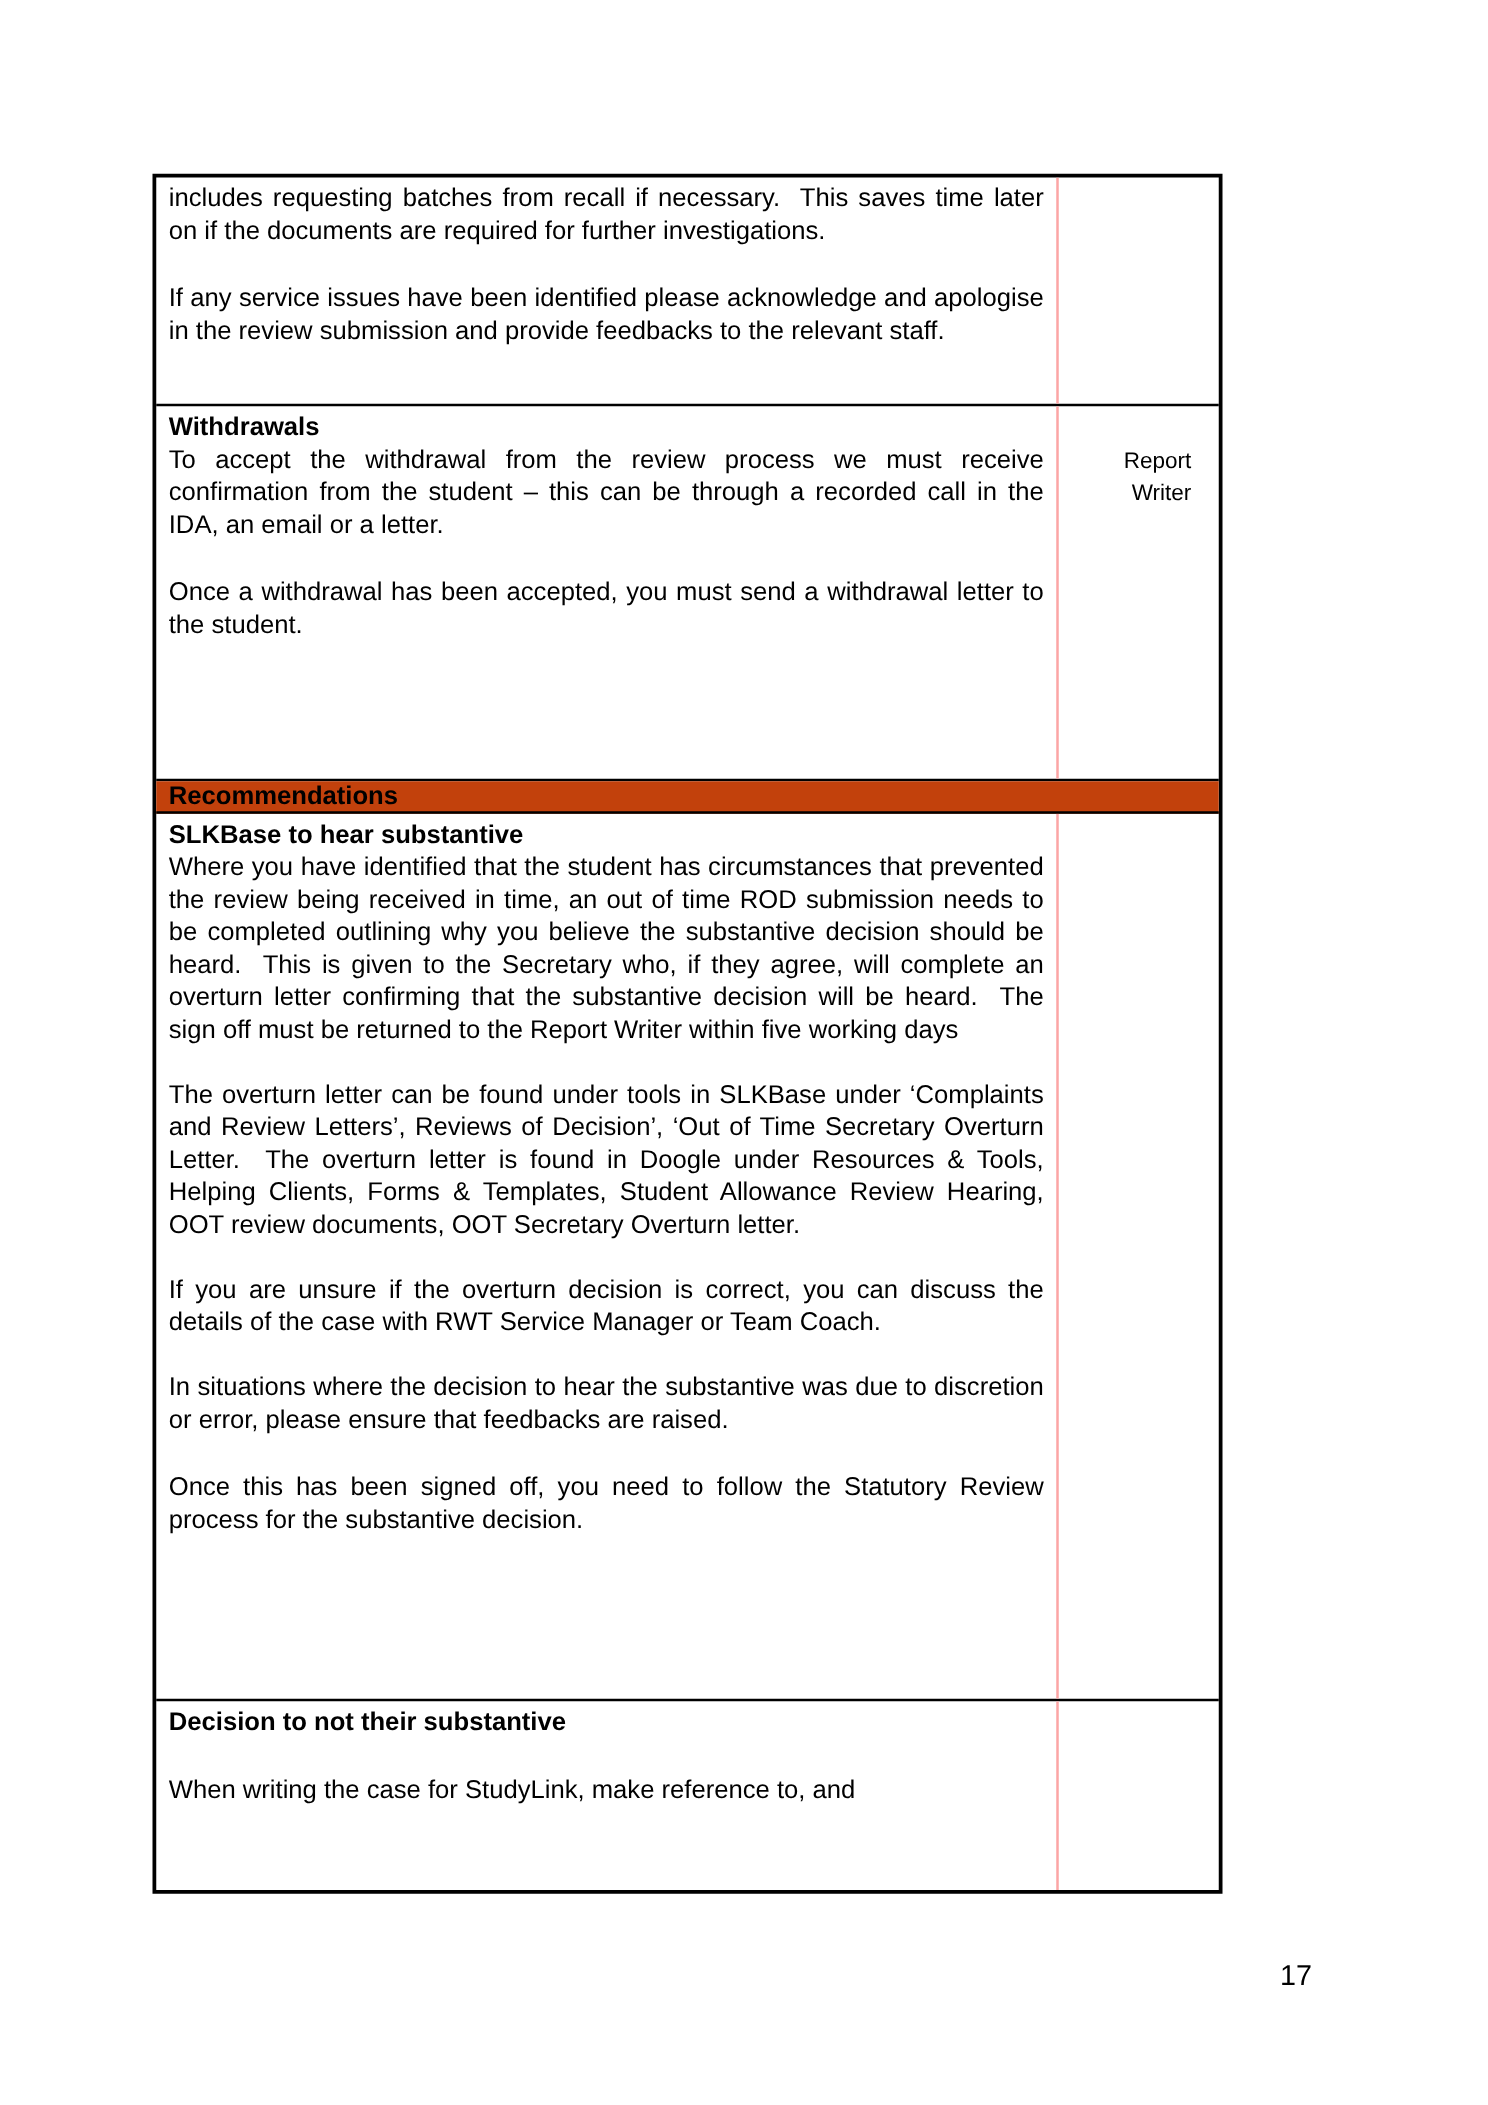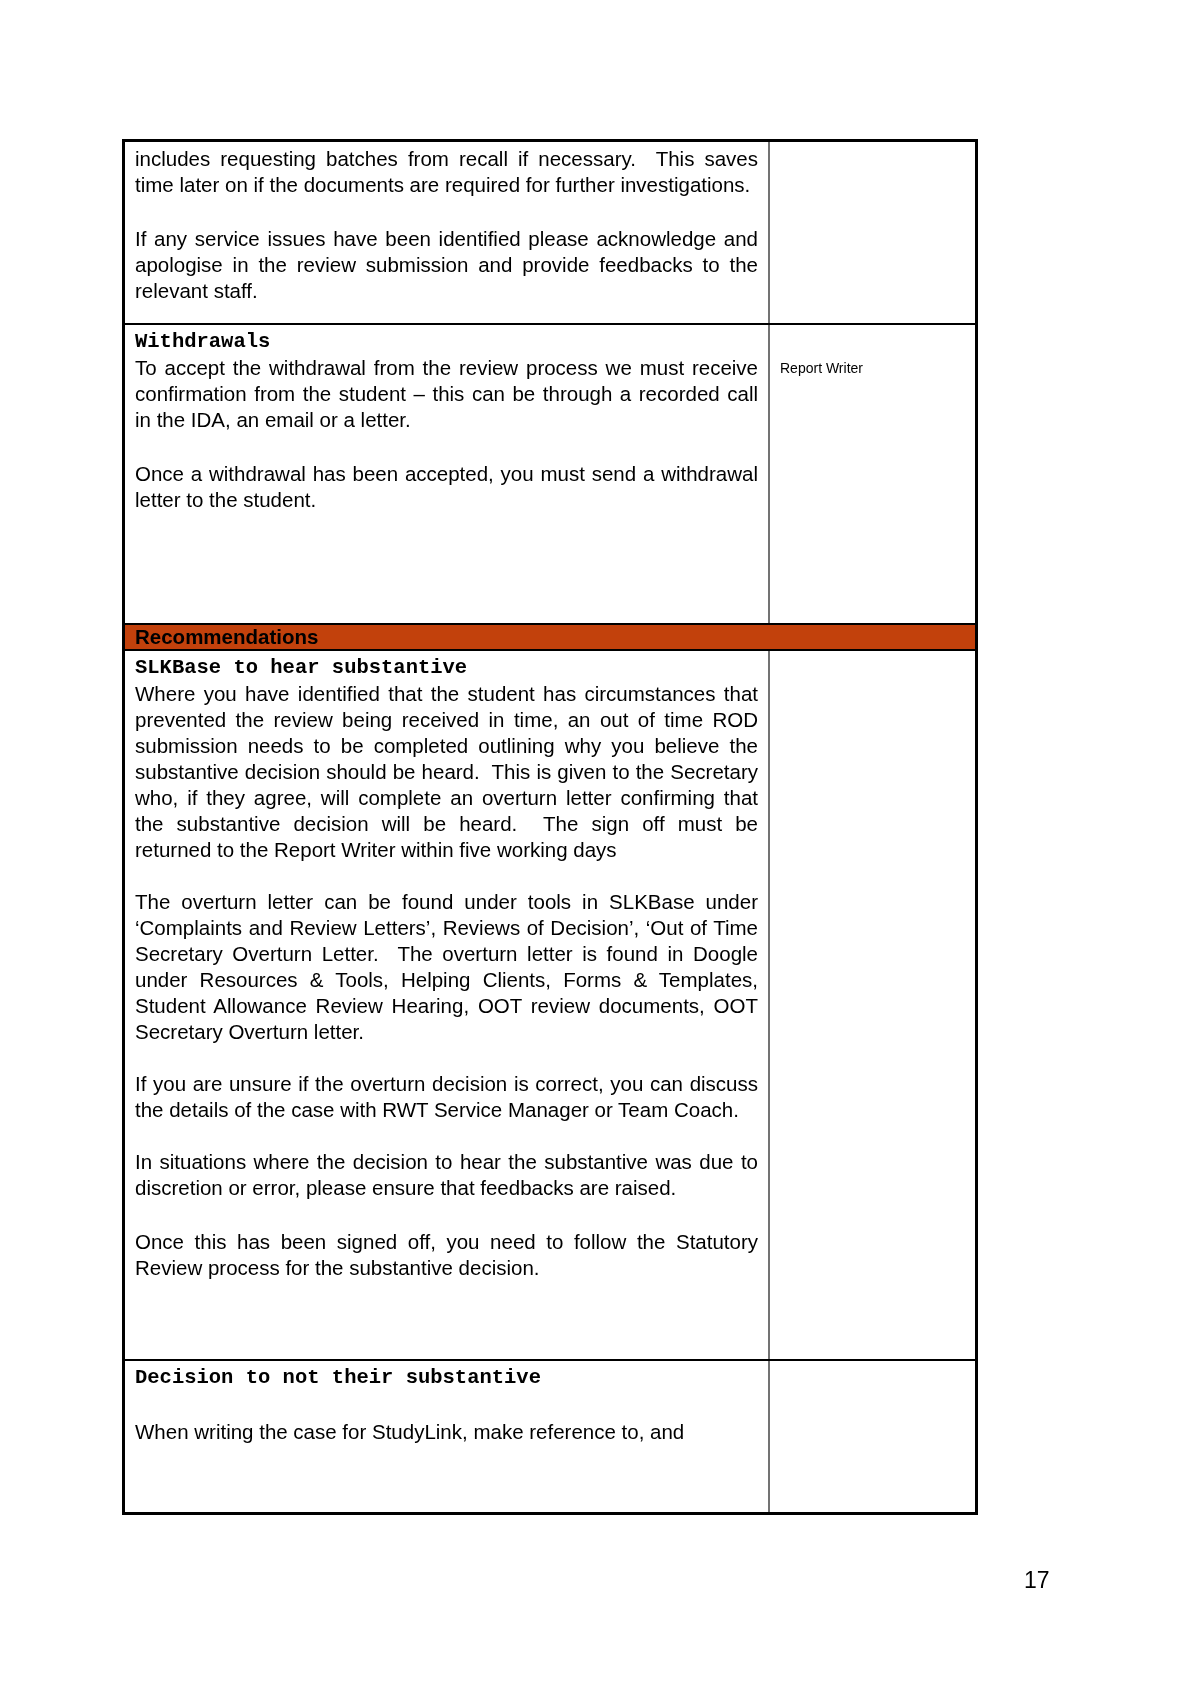--- a/index.html
+++ b/index.html
@@ -22,48 +22,48 @@
     background: #ffffff;
   }
   .t-row {
     display: flex;
     border-bottom: 2px solid #000000;
     box-sizing: border-box;
     overflow: hidden;
   }
   .t-row.last { border-bottom: none; }
   .cell-main {
-    width: 645px;
-    border-right: 2px solid #737373;
+    width: 722px;
+    border-right: 2px solid #fca5a5;
     box-sizing: border-box;
     padding: 4px 10px 0 10px;
     font-size: 20.5px;
     line-height: 26px;
   }
   .cell-owner {
     flex: 1;
     box-sizing: border-box;
     padding: 4px 22px 0 10px;
-    font-size: 14px;
+    font-size: 18px;
     line-height: 26px;
+    text-align: right;
   }
   .cell-owner.owner-offset { padding-top: 30px; }
   .cell-main p {
     margin: 0 0 26px 0;
     text-align: justify;
     white-space: pre-wrap;
   }
   .cell-main p.last-p { margin-bottom: 0; margin-top: 28px; }
   .cell-heading {
     font-size: 20.5px;
     line-height: 26px;
     font-weight: bold;
     margin: 0;
     text-align: left;
-    font-family: Liberation Mono, monospace;
   }
   .row-section-header {
     display: block;
     height: 26px;
     border-bottom: 2px solid #000000;
     box-sizing: border-box;
     padding: 0 10px;
     font-size: 20.5px;
     line-height: 24px;
     font-weight: bold;

